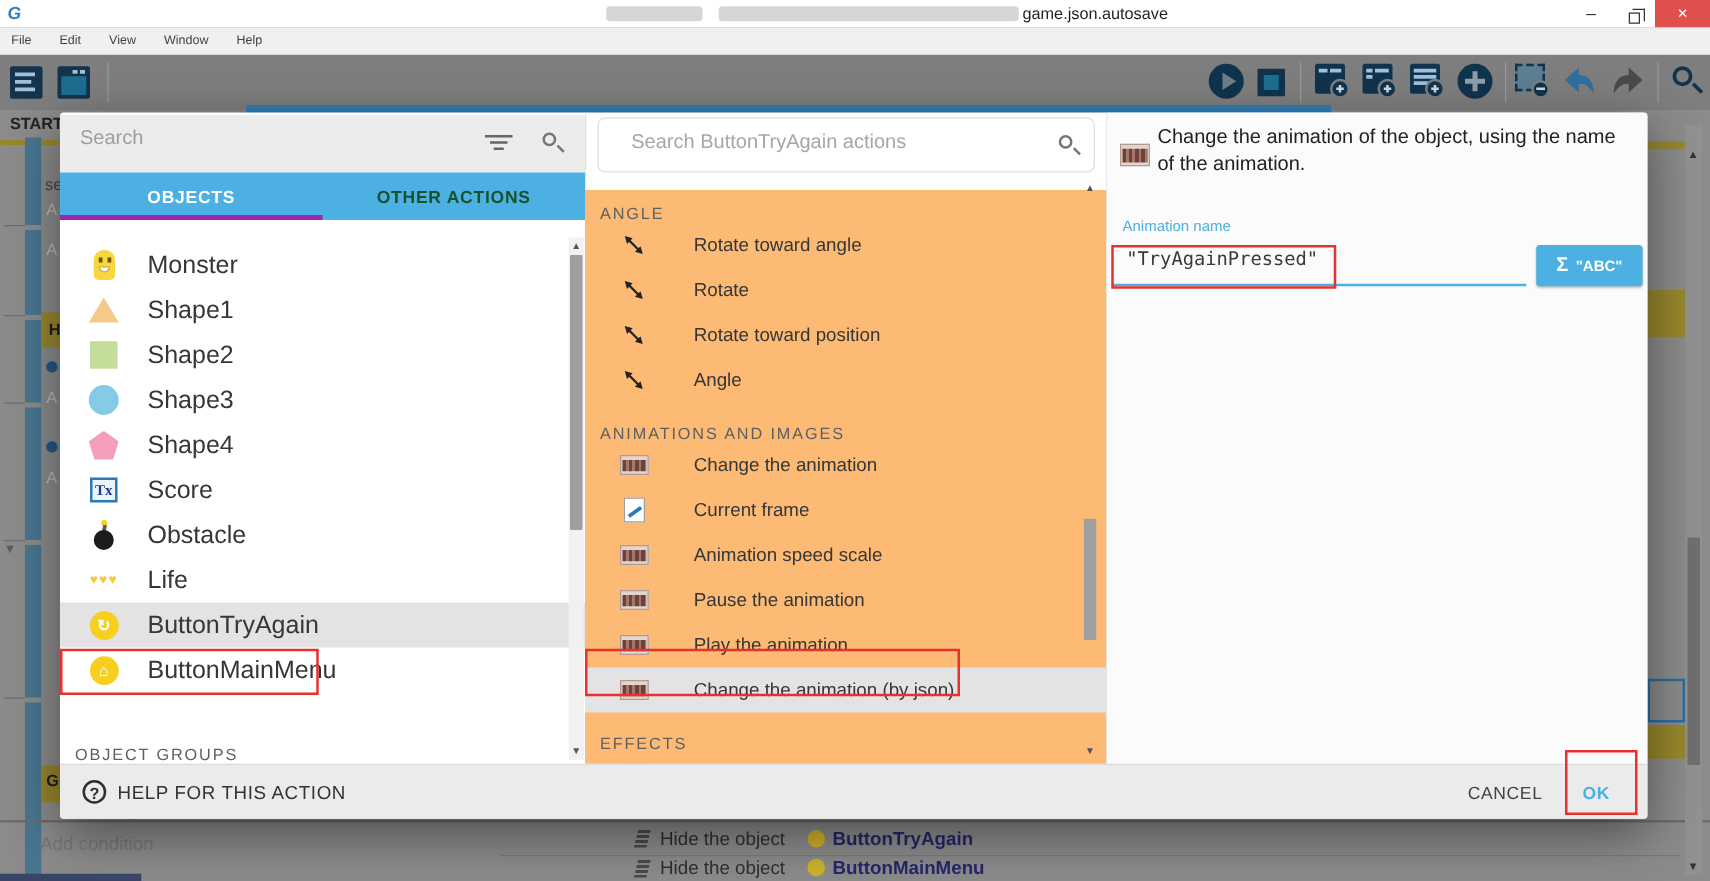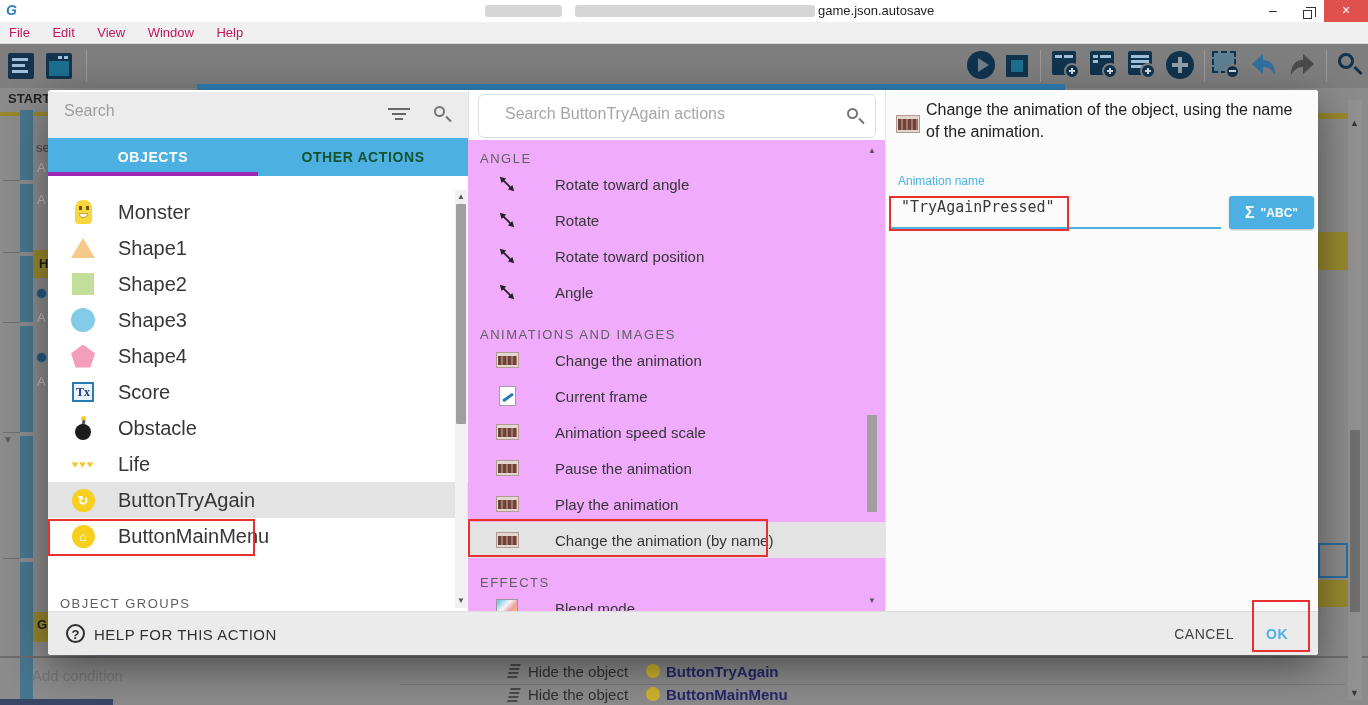--- a/index.html
+++ b/index.html
@@ -11,21 +11,21 @@
   .logo { position:absolute; left:6px; top:2px; font-size:14px; font-weight:bold; font-style:italic; color:#2e7fc2; }
   .blob { position:absolute; top:5px; height:12px; background:#d6d6d6; border-radius:3px; }
   .title-text { position:absolute; left:818px; top:3px; font-size:13px; color:#1f1f1f; }
   .winbtn { position:absolute; top:0; width:30px; height:22px; text-align:center; line-height:20px; font-size:14px; color:#333; }
   .close-btn { position:absolute; top:0; left:1324px; width:44px; height:22px; background:#e0514d; color:#fff; text-align:center; line-height:20px; font-size:14px; }
   .restore-glyph { display:inline-block; width:9px; height:9px; border:1px solid #333; position:relative; top:4px; }
   .restore-glyph:before { content:""; position:absolute; left:2px; top:-4px; width:9px; height:9px; border:1px solid #333; border-left:none; border-bottom:none; }
 
   
   .menubar { position:absolute; left:0; top:22px; width:1368px; height:22px; background:#f0f0f0; border-bottom:1px solid #d9d9d9; z-index:5; }
-  .menuitem { display:inline-block; padding:3px 9px 0 9px; font-size:13px; color:#be185d; }
+  .menuitem { display:inline-block; padding:3px 9px 0 9px; font-size:10px; color:#404040; }
 
   
   .toolbar { position:absolute; left:0; top:44px; width:1368px; height:44px; background:#7e7e7e; }
   .tb-sep { position:absolute; top:6px; width:1px; height:32px; background:#9a9a9a; }
   .tb-ico { position:absolute; top:7px; width:30px; height:30px; }
   .navy-sq { position:absolute; width:26px; height:26px; background:#15334d; border-radius:2px; }
   .navy-sq .bar { position:absolute; left:4px; height:3px; background:#9fc0d8; }
   .scene-sq { position:absolute; width:26px; height:26px; background:#15334d; border-radius:2px; }
   .scene-sq .inner { position:absolute; left:3px; top:8px; width:20px; height:15px; background:#1d6e8f; }
   .scene-sq .dot { position:absolute; width:4px; height:3px; background:#9fc0d8; }
@@ -97,21 +97,21 @@
   .bomb-i .spark { position:absolute; left:8px; top:0; width:5px; height:5px; border-radius:50%; background:#f6cf1f; }
   .hearts-i { font-size:11px; letter-spacing:1px; color:#f4ca3d; }
   .gameover-i { position:relative; width:26px; height:14px; background:#f2cf3a; border-radius:2px; }
   .gameover-i span { position:absolute; left:2px; width:22px; height:3px; background:repeating-linear-gradient(90deg,#7a6a1a 0 2px,transparent 2px 4px); }
   .btn-circle { width:23px; height:23px; border-radius:50%; background:#f6cf1f; color:#fff; font-size:13px; font-weight:bold; text-align:center; line-height:23px; }
 
   
   .msearch { position:absolute; left:430px; top:4px; width:398px; height:44px; background:#fff; border:1px solid #ddd; border-radius:6px; }
   .msearch input { position:absolute; left:26px; top:10px; width:320px; border:none; outline:none; font-size:16px; color:#737373; background:transparent; }
   .msearch input::placeholder { color:#a6a6a6; }
-  .actlist { position:absolute; left:420px; top:50px; width:417px; height:471px; background:#f0abfc;text-align:center; }
+  .actlist { position:absolute; left:420px; top:62px; width:417px; height:471px; background:#fdba74;text-align:center; }
   .sec-header { position:relative; padding-left:12px; font-size:13px; letter-spacing:1.5px; color:#5f5f5f; display:flex; align-items:flex-end; }
   .arow { position:relative; height:36px; display:flex; align-items:center; }
   .arow.selected { background:#e3e3e3; }
   .aicon { position:absolute; left:27px; width:24px; height:22px; display:flex; align-items:center; justify-content:center; }
   .alabel { position:absolute; left:87px; font-size:15px; color:#363636; }
   .film-i { position:relative; width:23px; height:16px; background:#e3d6d0; border:1px solid #b09a92; }
   .film-i span { position:absolute; left:1px; top:3px; width:19px; height:9px; background:repeating-linear-gradient(90deg,#6d4238 0 3px,#a5766a 3px 5px); }
   .docpen-i { position:relative; width:17px; height:20px; background:#fff; border:1px solid #9e9e9e; }
   .docpen-i span { position:absolute; left:2px; top:9px; width:12px; height:3px; background:#2a7ab5; transform:rotate(-35deg); }
   .blend-i { width:22px; height:18px; border:1px solid #999; background:linear-gradient(135deg,#7ec8f0 10%,#f5f5f5 40%,#f09a9a 65%,#f5e27a 95%); }
@@ -478,21 +478,21 @@
             </span>
           </span>
         <span class="alabel">Play the animation</span>
       </div>
       <div class="arow selected">
         <span class="aicon">
             <span class="film-i">
               <span></span>
             </span>
           </span>
-        <span class="alabel">Change the animation (by name)</span>
+        <span class="alabel">Change the animation (by json)</span>
       </div>
 
       <div class="sec-header" style="height:32px;">EFFECTS</div>
 
       <div class="arow">
         <span class="aicon">
             <span class="blend-i"></span>
           </span>
         <span class="alabel">Blend mode</span>
       </div>

